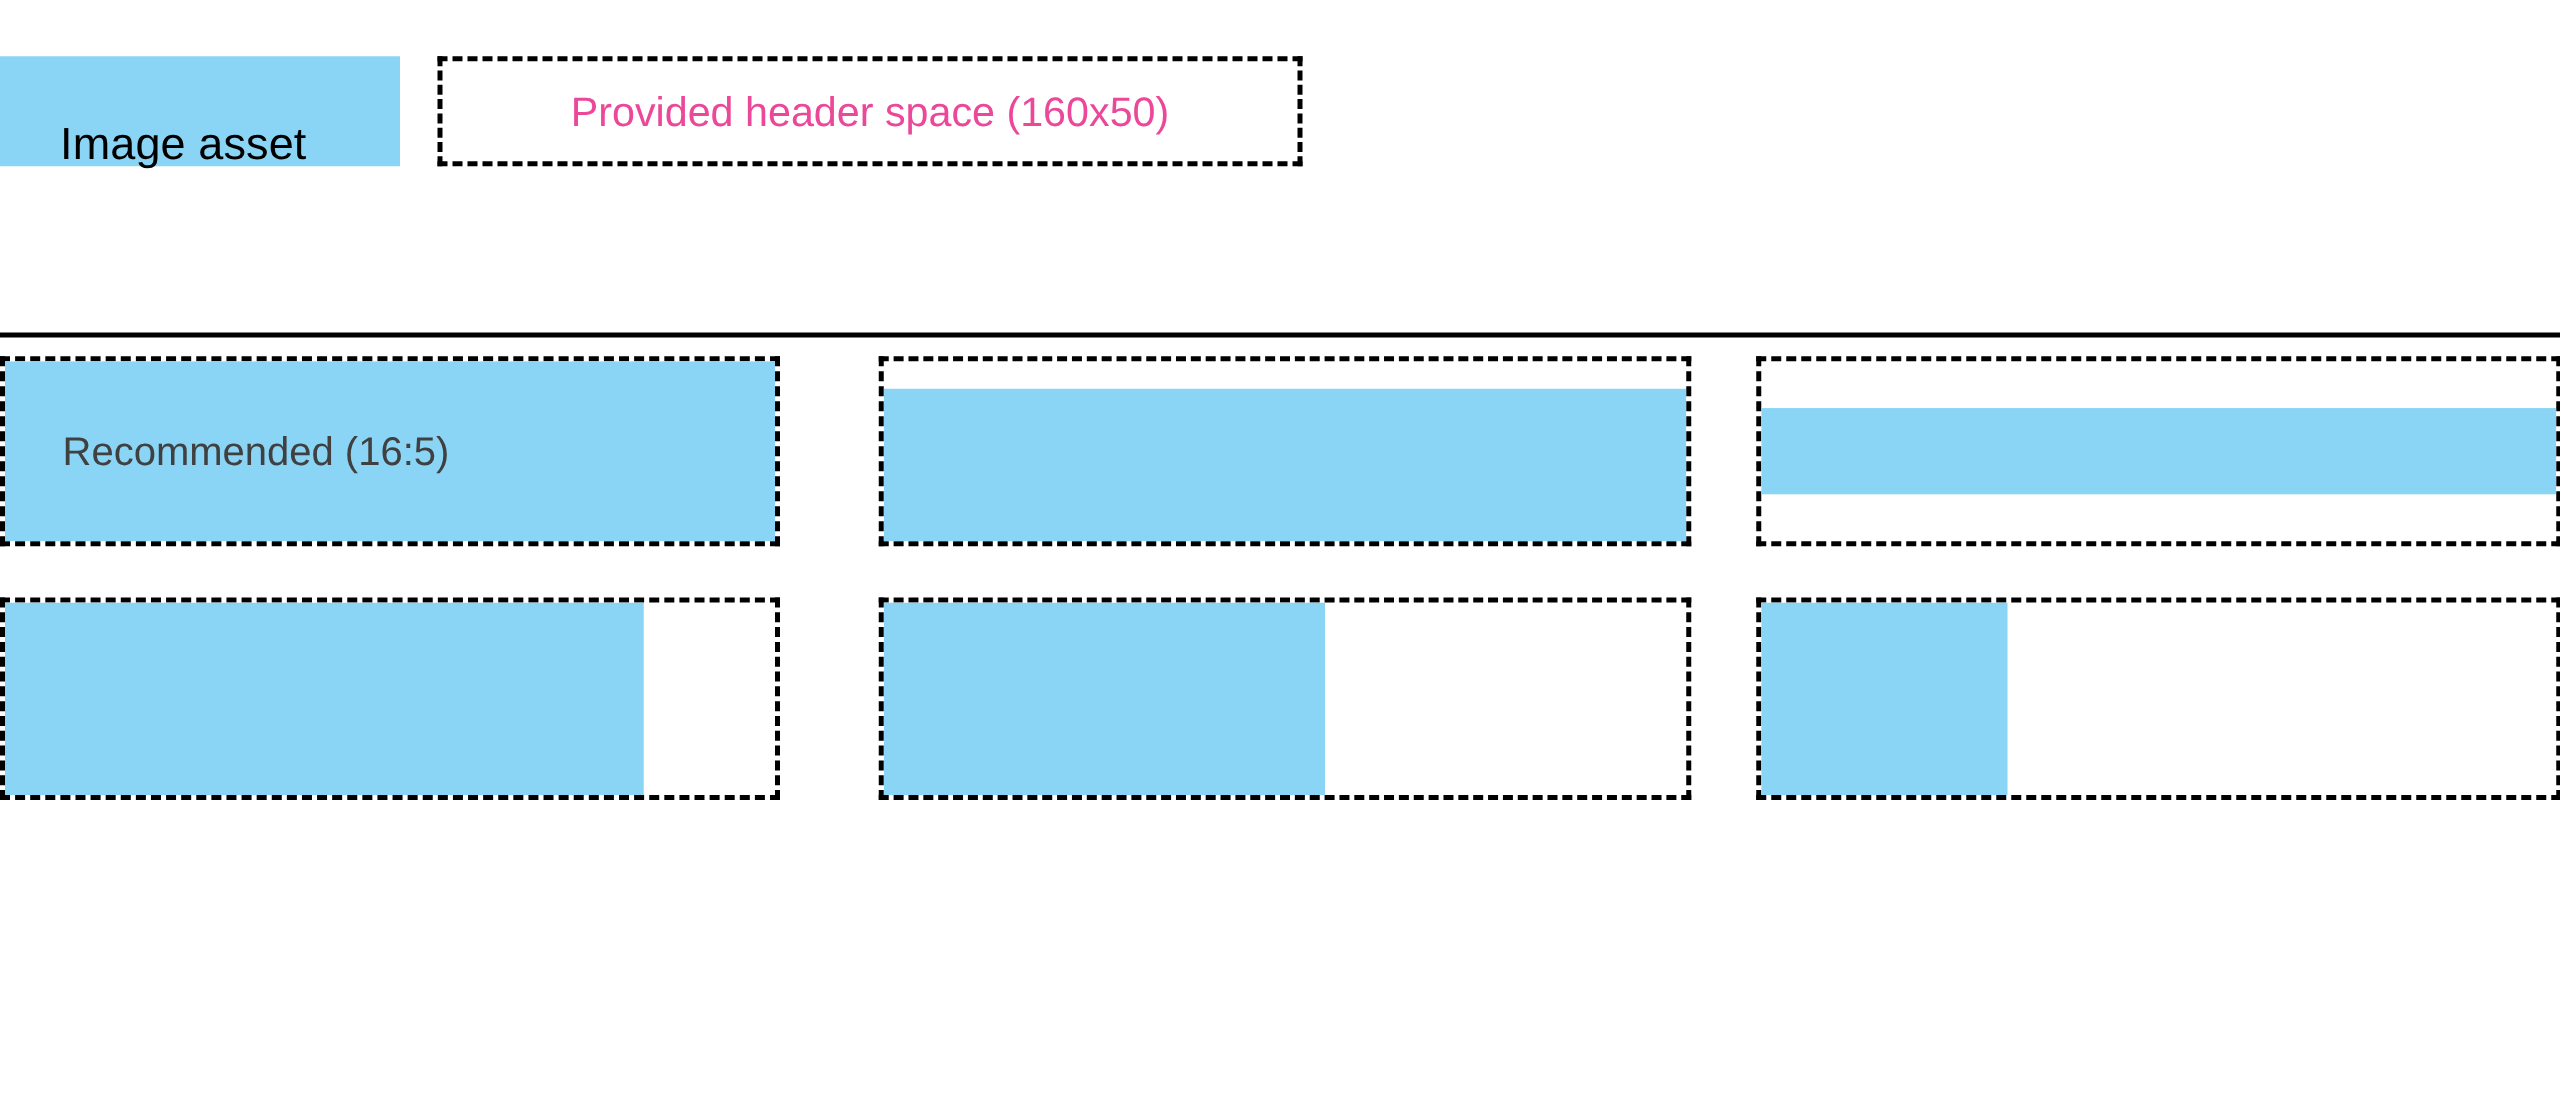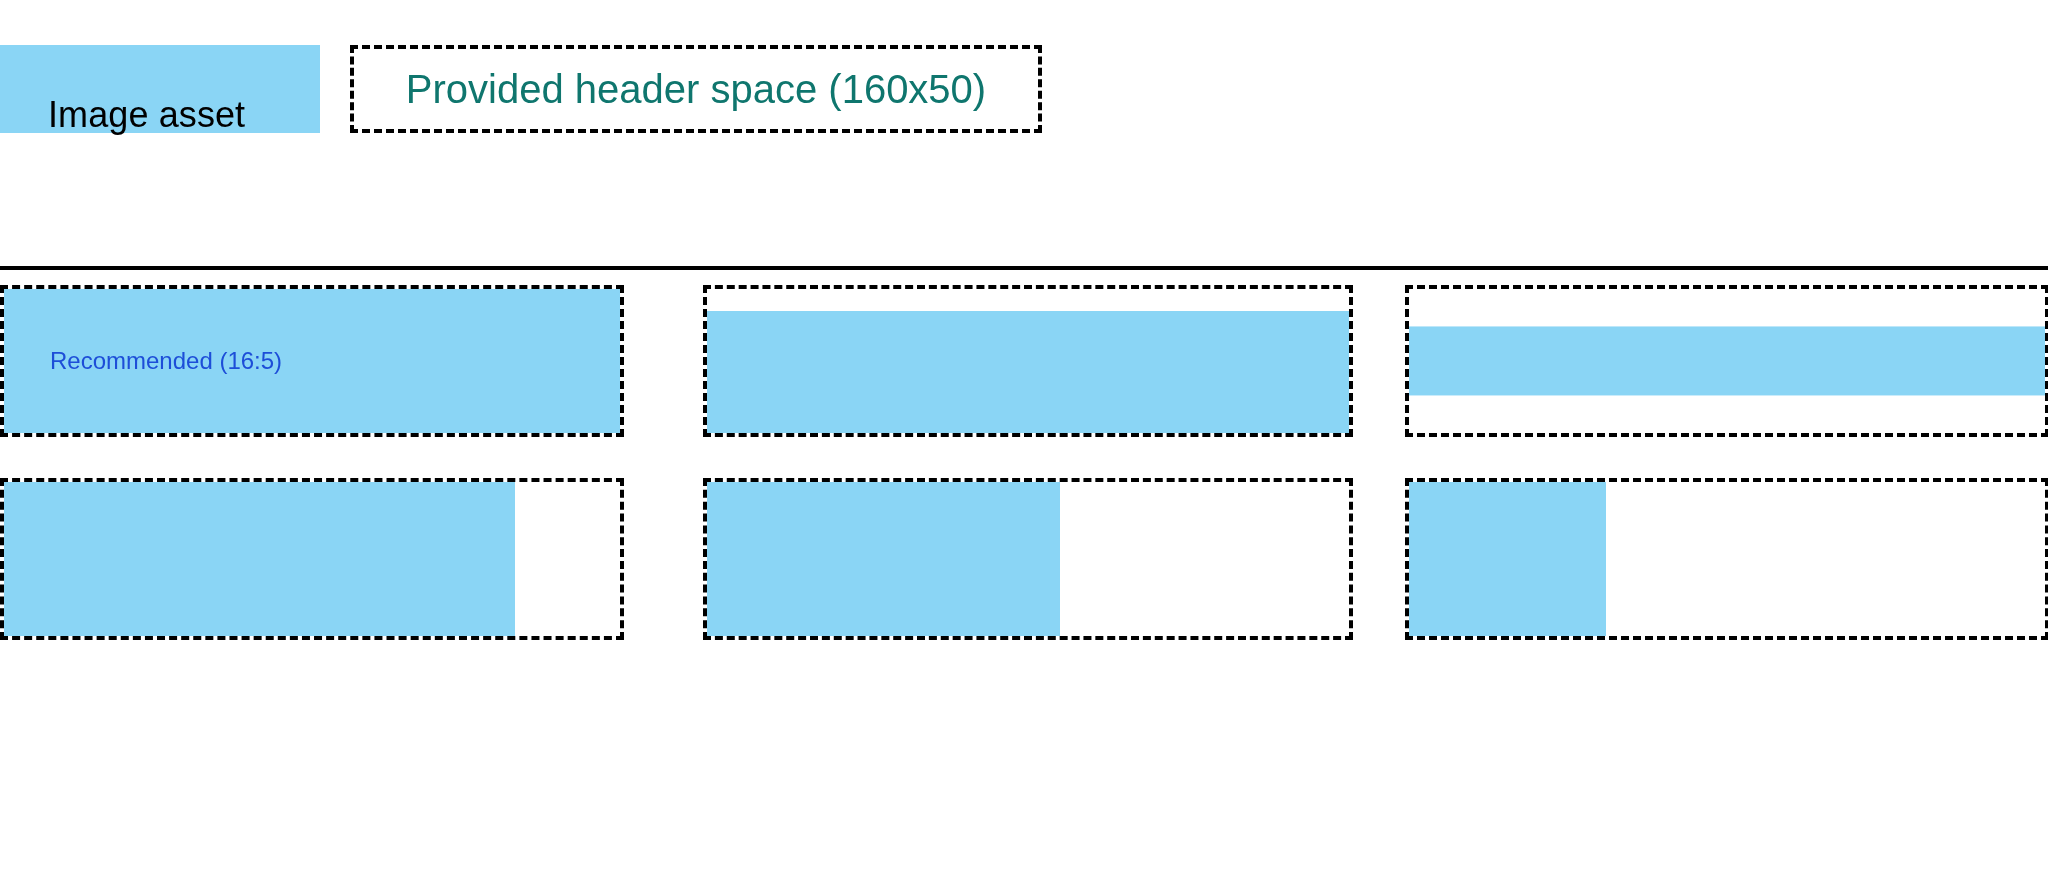--- a/index.html
+++ b/index.html
@@ -50,23 +50,23 @@
     height: 88px;
     background: #ffffff;
     border: 4px dashed #000000;
     box-sizing: border-box;
     display: flex;
     align-items: center;
     justify-content: center;
   }
 
   .legend-outline .legend-text {
-    font-size: 40px;
+    font-size: 33px;
     line-height: 1;
-    color: #0f766e;
+    color: #ec4899;
     white-space: nowrap;
   }
 
   
   #divider {
     position: absolute;
     left: 0;
     top: 266px;
     width: 2048px;
     height: 4px;
@@ -96,24 +96,24 @@
   .fill {
     position: absolute;
     background: #8AD5F5;
   }
 
   .fill-label {
     position: absolute;
     left: 46px;
     top: 50%;
     transform: translateY(-50%);
-    font-size: 24px;
+    font-size: 32px;
     line-height: 1;
     white-space: nowrap;
-    color: #1d4ed8;
+    color: #404040;
   }
 </style>
 </head>
 <body>
 
 <div id="legend">
   <div class="legend-swatch">
     <span class="legend-text">Image asset</span>
   </div>
   <div class="legend-outline">

